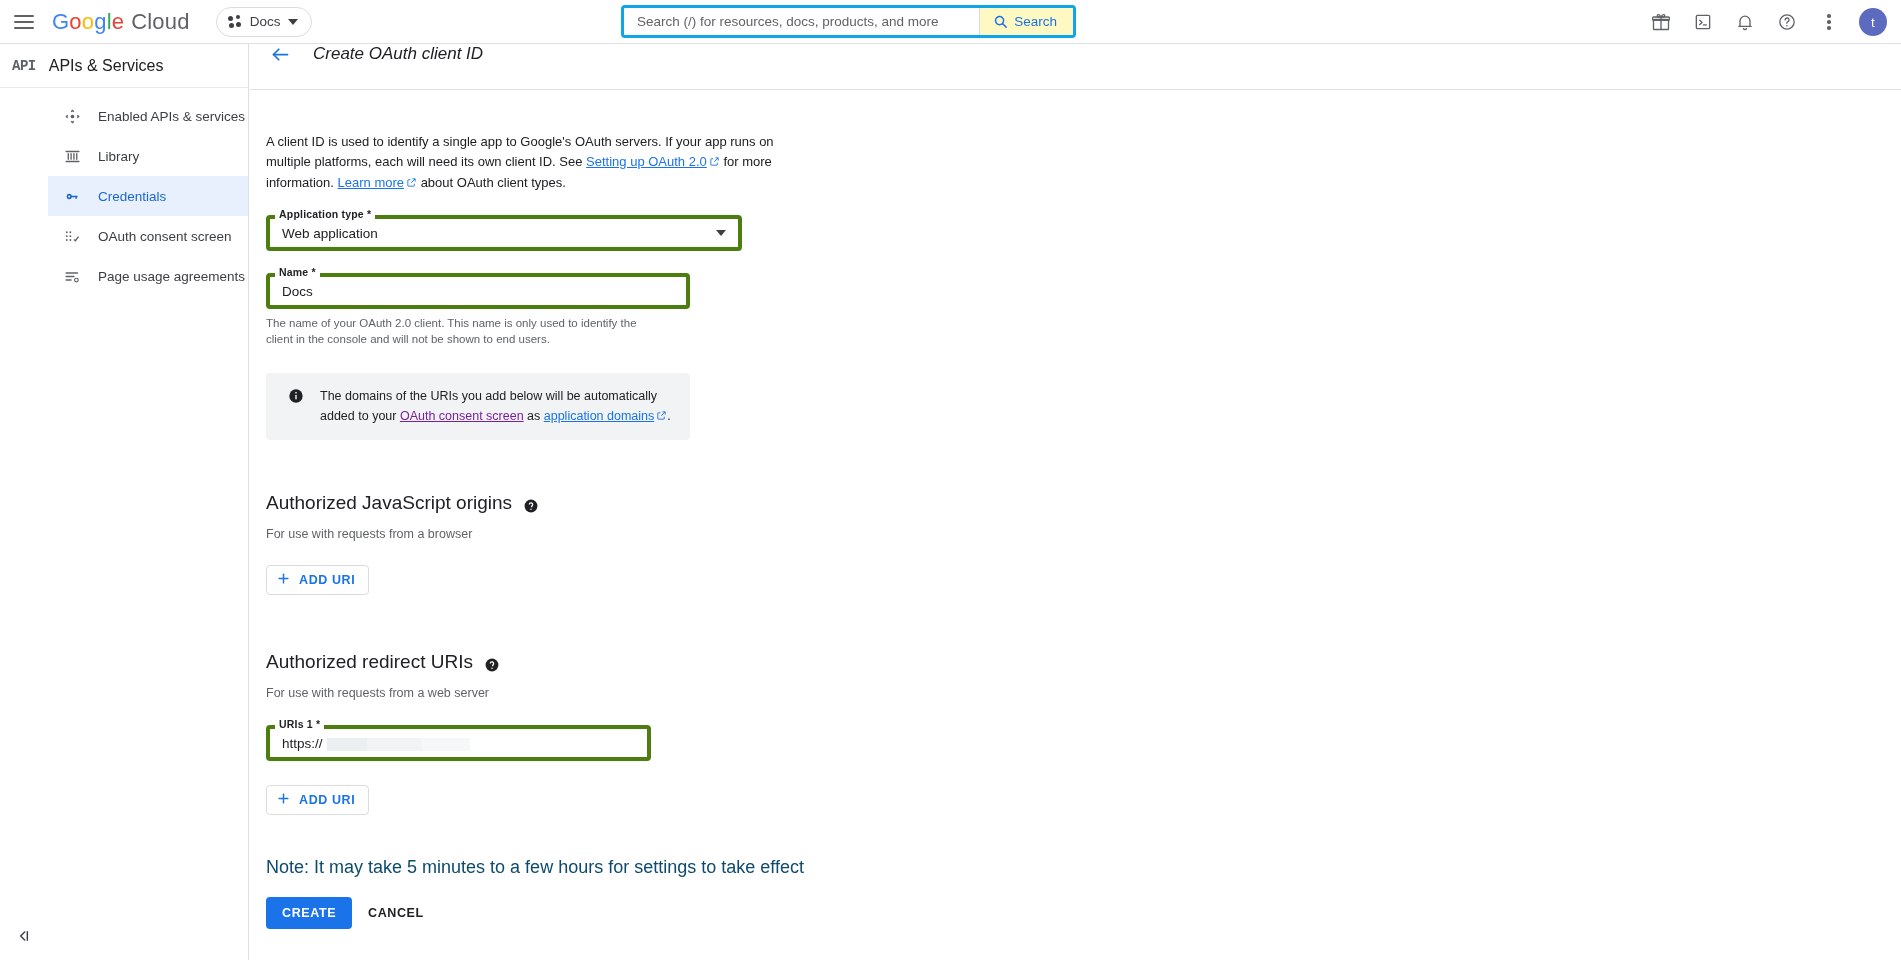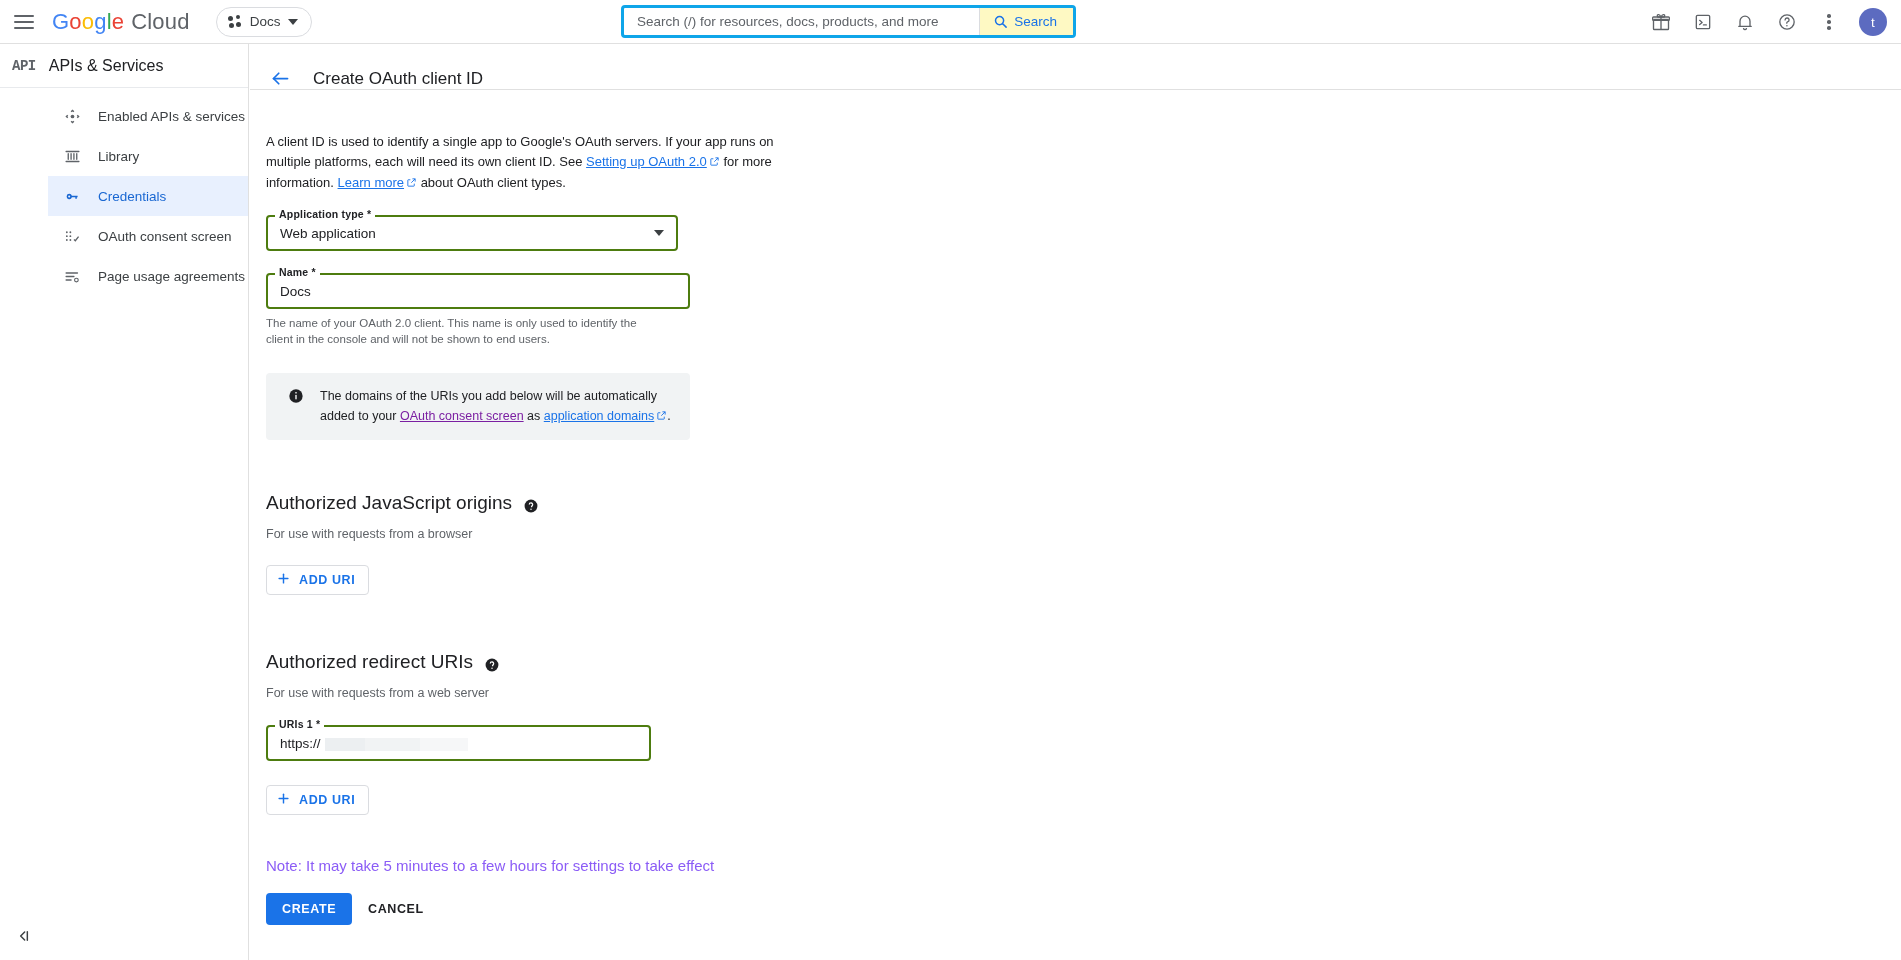--- a/index.html
+++ b/index.html
@@ -106,37 +106,38 @@
   }
   .sb-item.active { background: #e8f0fe; color: #1967d2; }
   .sb-item.active .sb-ico { color: #1967d2; }
   .sb-ico { width: 20px; height: 20px; display: flex; align-items: center; justify-content: center; color: #5f6368; flex: none; }
 
   .sb-collapse { position: absolute; left: 16px; bottom: 16px; display:flex; align-items:center; gap:1px; cursor:pointer; color:#5f6368; }
 
   
   .main { position: absolute; left: 250px; top: 44px; width: 1651px; height: 916px; background: #fff; }
   .page-header {
-    height: 46px; display: flex; align-items: flex-end;
+    height: 46px; display: flex; align-items: flex-start;
     padding-left: 20px; gap: 22px;
     border-bottom: 1px solid #e0e0e0;
+    font-style: italic;
   }
   .back-arrow { color: #1a73e8; cursor: pointer; display:flex; align-items:center; }
   .page-title { font-size: 17px; color: #202124; }
 
   .content { padding: 42px 0 0 16px; }
   .desc { font-size: 13px; line-height: 20px; color: #202124; max-width: 510px; }
   .lnk { color: #1a73e8; text-decoration: underline; cursor: pointer; }
   .lnk.visited { color: #7b1fa2; }
   .ext { display:inline-block; vertical-align:-1px; margin-left:2px; }
 
   
   .field { position: relative; margin-top: 21px; }
   .field-box {
-    height: 36px; border: 2px solid #4d7c0f; border-radius: 4px;
+    height: 36px; border: 4px solid #4d7c0f; border-radius: 4px;
     display: flex; align-items: center; padding: 0 12px;
     background: #fff; cursor: text;
   }
   .field-label {
     position: absolute; top: -7px; left: 9px;
     background: #fff; padding: 0 4px;
     font-size: 10.5px; font-weight: bold; color: #202124;
     letter-spacing: .2px;
   }
   .field-value { font-size: 13.5px; color: #202124; }
@@ -160,21 +161,21 @@
     height: 30px; padding: 0 13px 0 9px;
     border: 1px solid #dadce0; border-radius: 4px;
     background: #fff; cursor: pointer;
     color: #1a73e8; font-size: 12.5px; font-weight: bold; letter-spacing: .6px;
   }
 
   .uri-field { width: 385px; margin-top: 25px; }
   .redacted { display:inline-block; height: 13px; margin-left: 4px; vertical-align: -2px; }
   .redacted b { display:inline-block; height:13px; background:#eceff1; }
 
-  .note { font-size: 15px; color: #8b5cf6; margin-top: 42px; }
+  .note { font-size: 18px; color: #0c4a6e; margin-top: 42px; }
   .actions { margin-top: 19px; display: flex; align-items: center; gap: 6px; }
   .btn-create {
     height: 32px; padding: 0 16px; border: none; border-radius: 4px;
     background: #1a73e8; color: #fff; font-size: 12.5px; font-weight: bold;
     letter-spacing: .6px; cursor: pointer; font-family: "Liberation Sans", sans-serif;
   }
   .btn-cancel {
     height: 32px; padding: 0 10px; border: none; background: transparent;
     color: #202124; font-size: 12.5px; font-weight: bold; letter-spacing: .6px;
     cursor: pointer; font-family: "Liberation Sans", sans-serif;
@@ -357,21 +358,21 @@
             <path d="M20 4l-8.5 8.5"></path>
             <path d="M18 14.5V19a1 1 0 0 1-1 1H5a1 1 0 0 1-1-1V7a1 1 0 0 1 1-1h4.5"></path>
           </svg></span><span> for more information. </span><a class="lnk">Learn more</a><span class="ext"><svg width="11" height="11" viewBox="0 0 24 24" fill="none" stroke="#1a73e8" stroke-width="2">
             <path d="M14 4h6v6"></path>
             <path d="M20 4l-8.5 8.5"></path>
             <path d="M18 14.5V19a1 1 0 0 1-1 1H5a1 1 0 0 1-1-1V7a1 1 0 0 1 1-1h4.5"></path>
           </svg></span><span> about OAuth client types.</span>
     </div>
 
     
-    <div class="field" style="width:412px;">
+    <div class="field" style="width:476px;">
       <span class="field-label">Application type *</span>
       <div class="field-box">
         <span class="field-value">Web application</span>
         <span class="field-arrow"></span>
       </div>
     </div>
 
     
     <div class="field" style="width:424px;margin-top:22px;">
       <span class="field-label">Name *</span>

